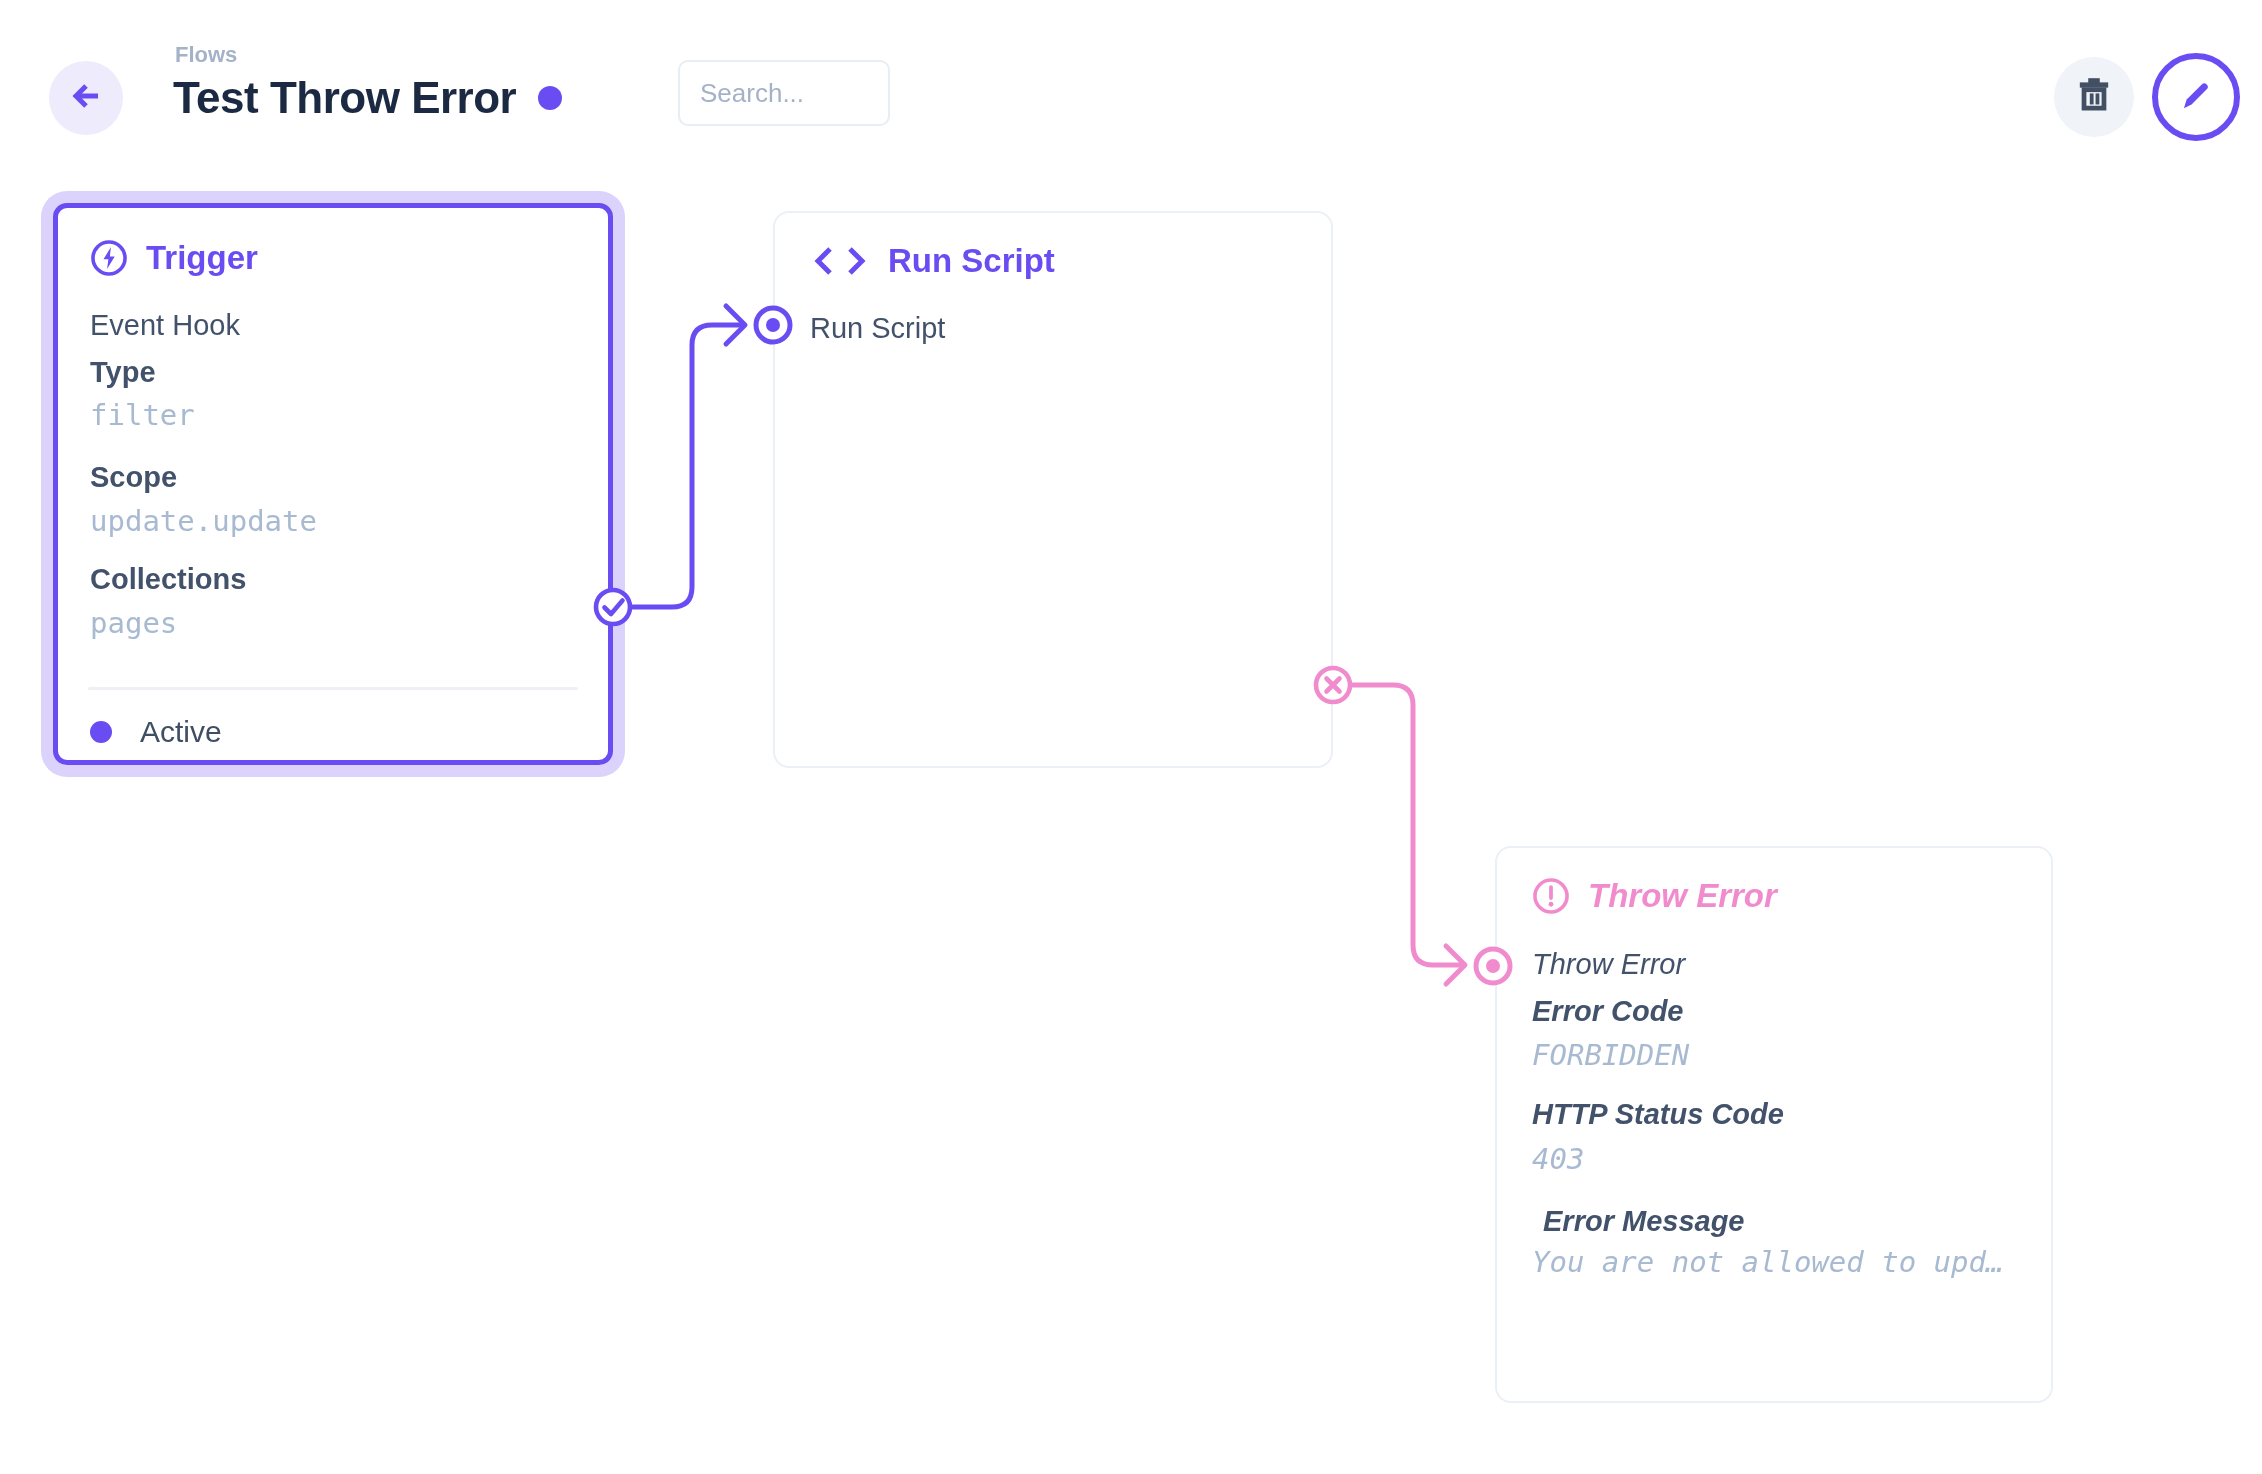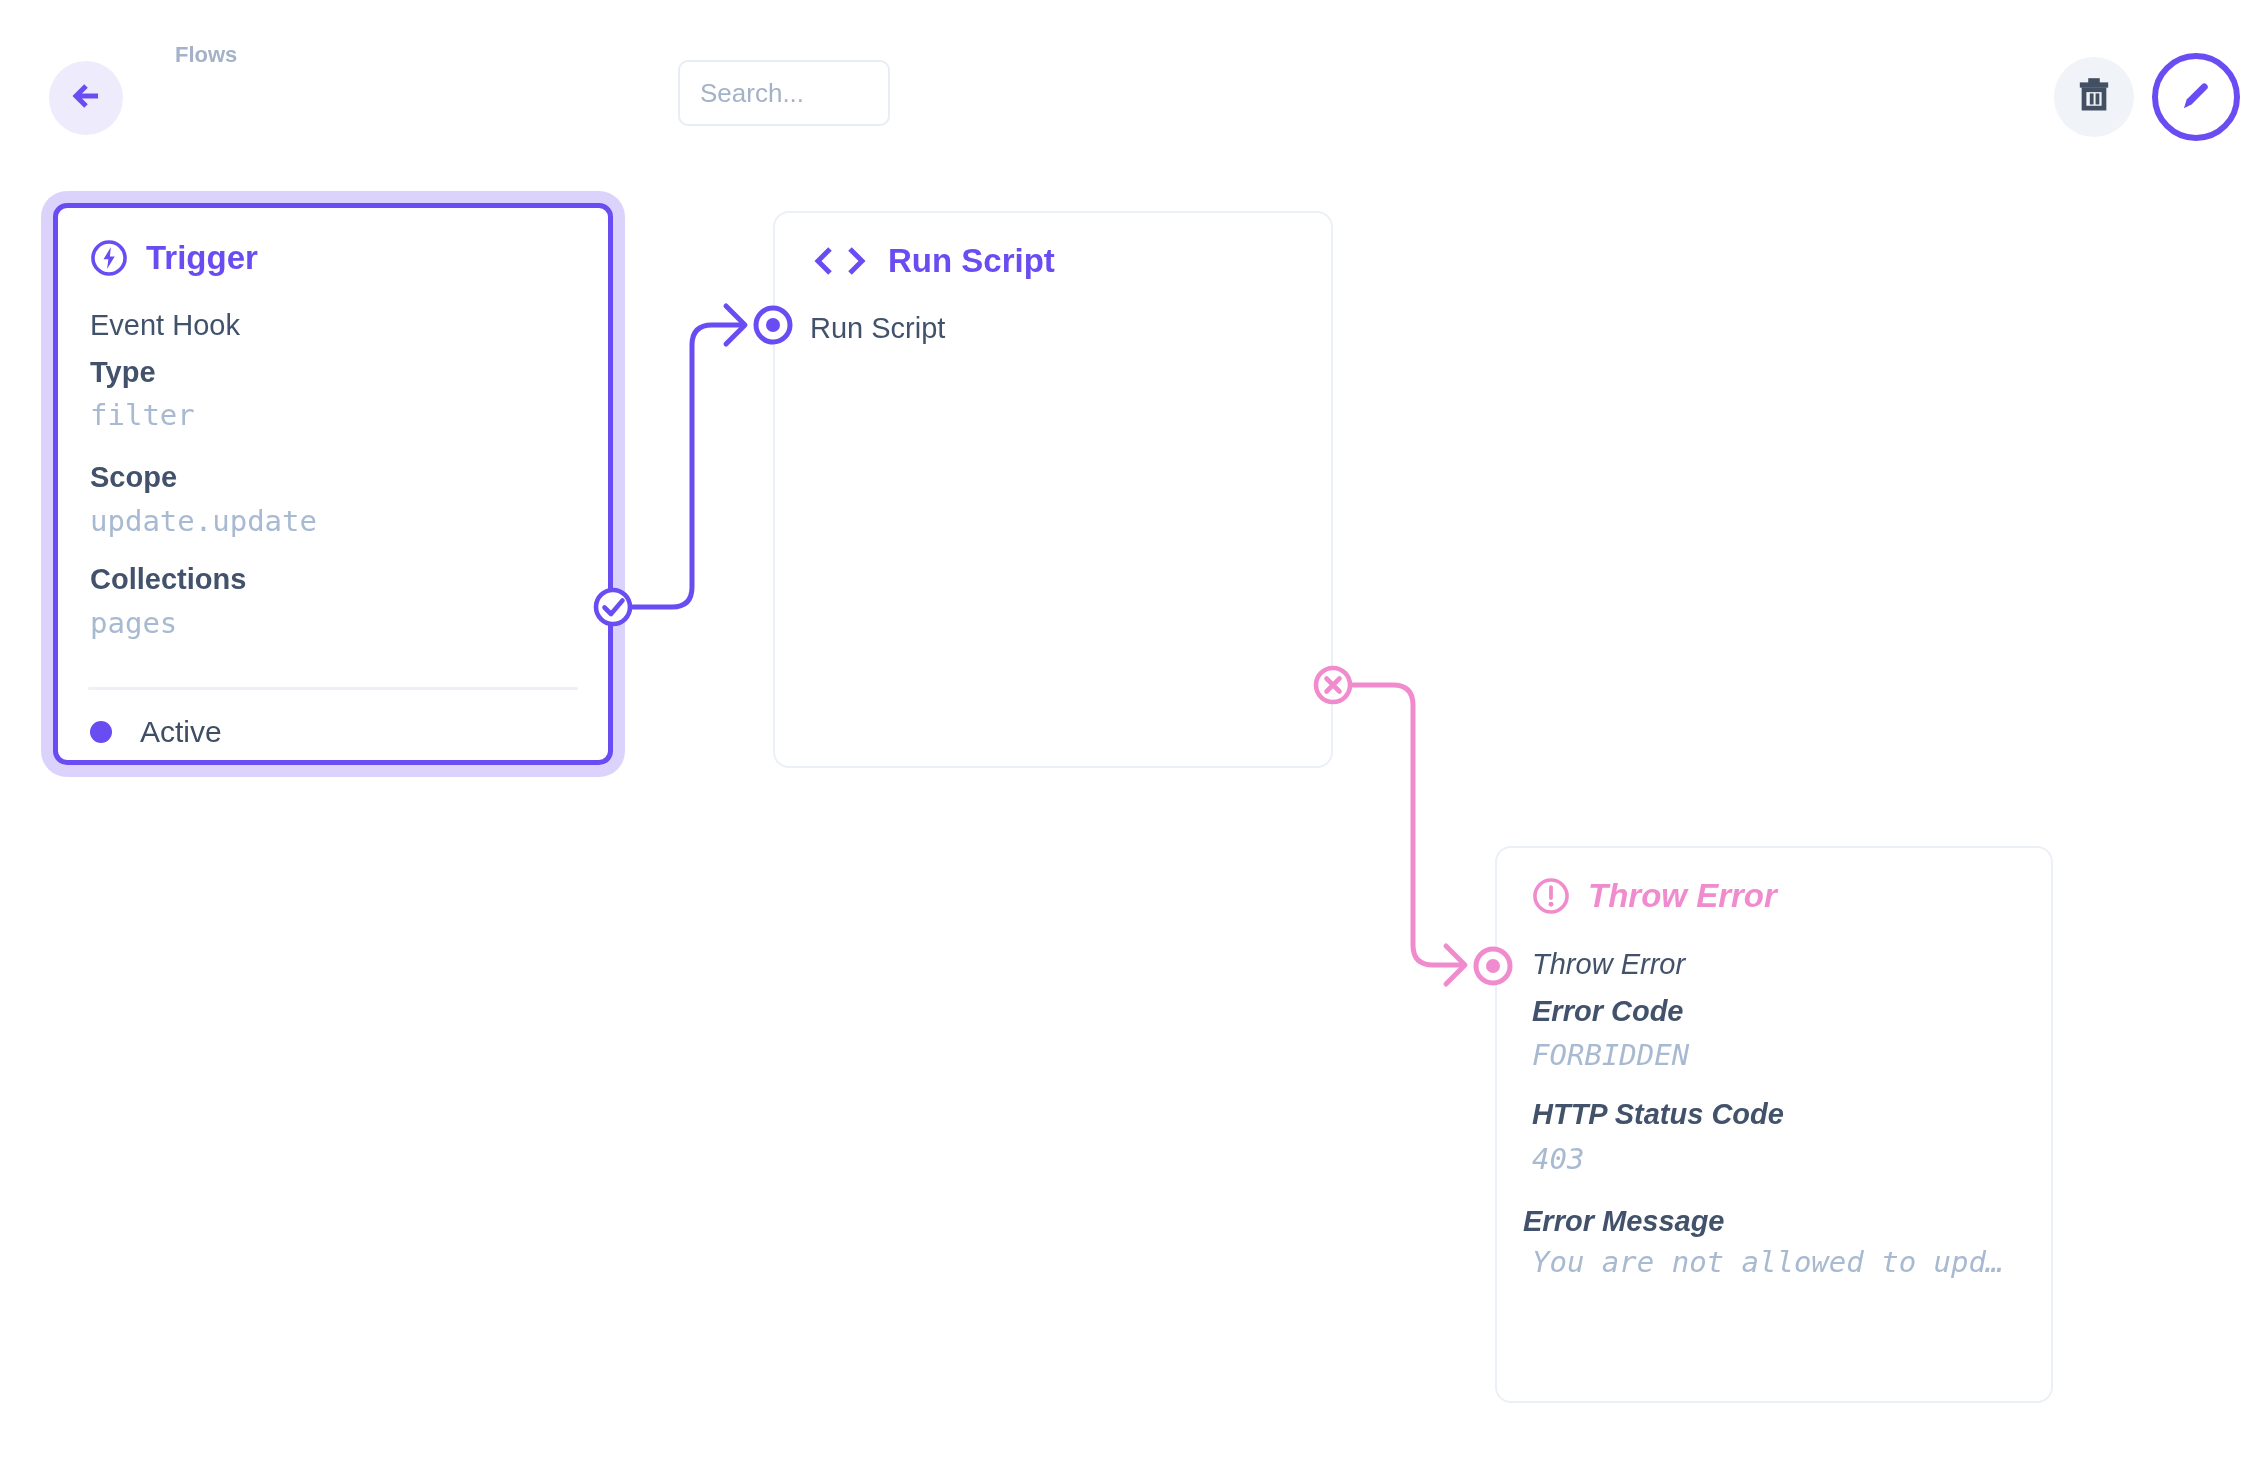--- a/index.html
+++ b/index.html
@@ -66,20 +66,24 @@
     <span>
       <svg width="44" height="44" viewBox="0 0 44 44" fill="none">
         <path d="M34 22H13" stroke="#6A4DF2" stroke-width="5"></path>
         <path d="M22 12 L12 22 L22 32" stroke="#6A4DF2" stroke-width="5" fill="none"></path>
       </svg>
     </span>
   </div>
 
   <div class="breadcrumb">Flows</div>
 
+  <div class="title-row">
+    <span class="page-title">Test Throw Error</span>
+    <span class="title-dot"></span>
+  </div>
 
   <div class="search-box">
     <input type="text" placeholder="Search..." style="">
   </div>
 
   <div class="trash-btn">
     <span>
       <svg width="42" height="42" viewBox="0 0 40 40">
         <rect x="14.5" y="4" width="11" height="6" fill="#434F63"></rect>
         <rect x="6.5" y="8" width="27" height="5" fill="#434F63"></rect>
@@ -144,21 +148,21 @@
           <circle cx="18" cy="25.8" r="2.3" fill="#F08CCE"></circle>
         </svg>
       </span>
       <span>Throw Error</span>
     </div>
     <div class="prow lbl-reg" style="top:116px;left:35px;">Throw Error</div>
     <div class="prow lbl-bold" style="top:163px;left:35px;">Error Code</div>
     <div class="prow val-mono" style="top:207px;left:35px;">FORBIDDEN</div>
     <div class="prow lbl-bold" style="top:266px;left:35px;">HTTP Status Code</div>
     <div class="prow val-mono" style="top:311px;left:35px;">403</div>
-    <div class="prow lbl-bold" style="top:373px;left:26px;">Error Message</div>
+    <div class="prow lbl-bold" style="top:373px;left:46px;">Error Message</div>
     <div class="prow val-mono" style="top:414px;left:35px;">You are not allowed to upd…</div>
   </div>
 
   <svg class="flow-svg" width="2262" height="1474" viewBox="0 0 2262 1474">
 
     <path d="M 632 607 H 672 Q 692 607 692 587 V 345 Q 692 325 712 325 H 742" stroke="#6A4DF2" stroke-width="5" fill="none"></path>
     <path d="M 726 306 L 745 325 L 726 344" stroke="#6A4DF2" stroke-width="5" fill="none" stroke-linecap="round" stroke-linejoin="round"></path>
     <g>
       <circle cx="613" cy="607" r="17" fill="#ffffff" stroke="#6A4DF2" stroke-width="4.6"></circle>
       <path d="M 604.5 607.5 L 611 614 L 622.5 600.5" stroke="#6A4DF2" stroke-width="4.6" fill="none" stroke-linecap="round" stroke-linejoin="round"></path>

